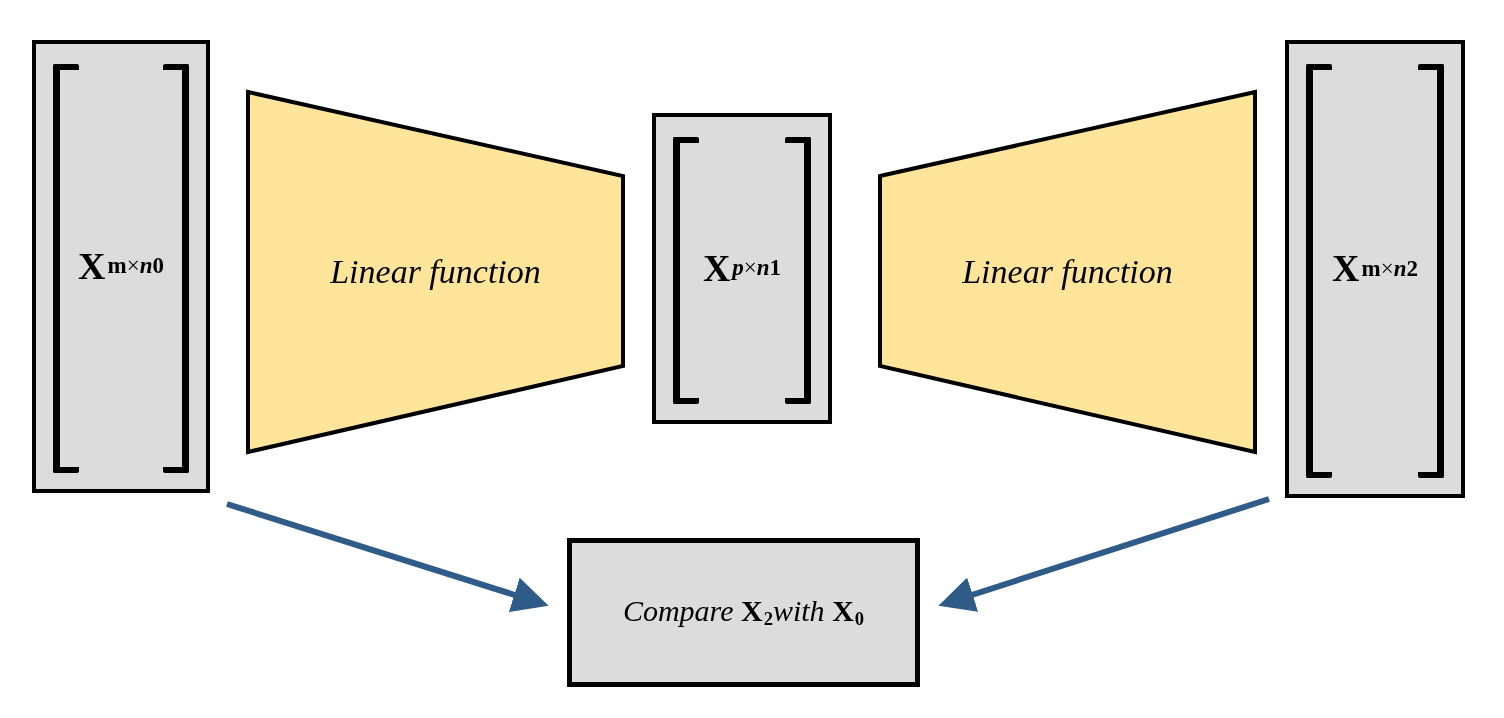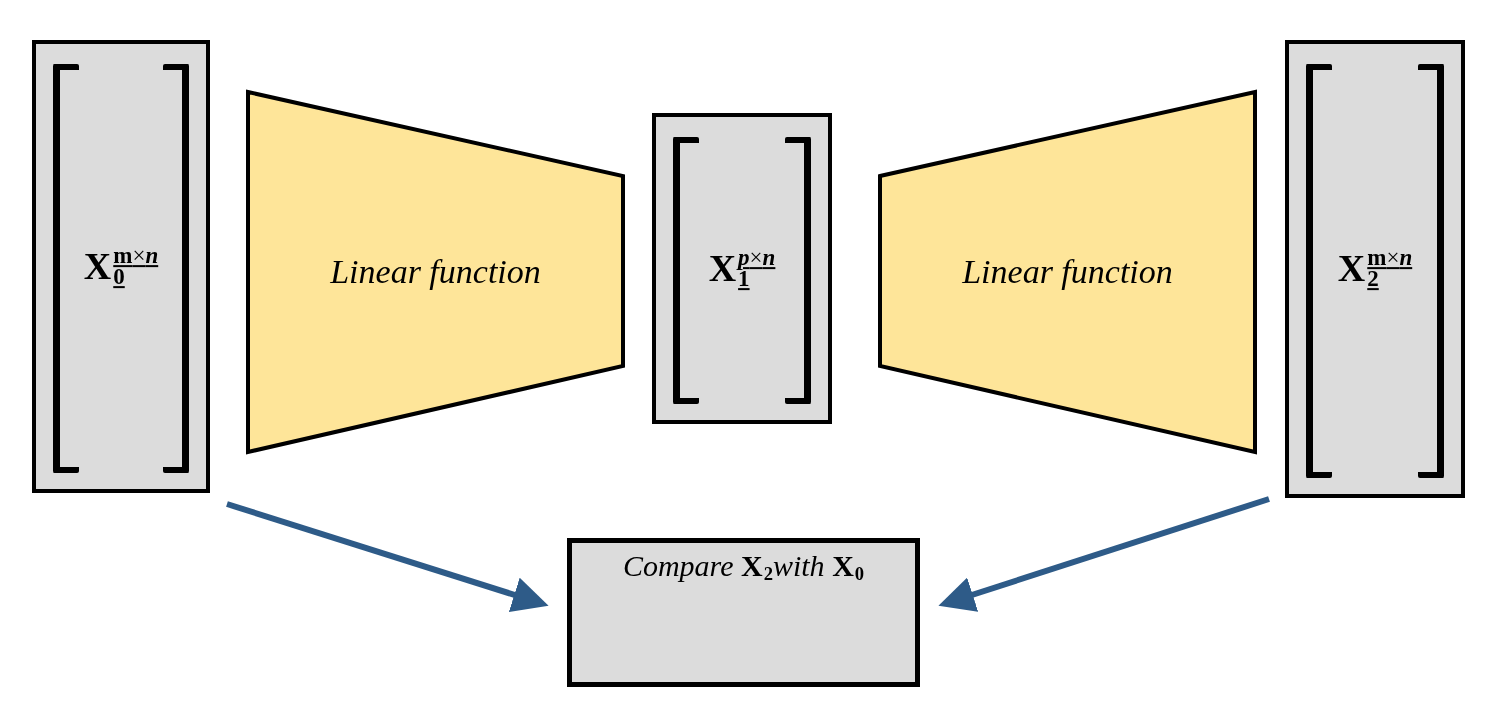--- a/index.html
+++ b/index.html
@@ -11,33 +11,33 @@
   svg polygon{stroke:#000;stroke-width:4px;stroke-linejoin:miter;}
   svg line{stroke-width:6px;stroke-linecap:butt;}
 
   .matrix-box{position:absolute;background:#dcdcdc;border:4px solid #000;box-sizing:border-box;}
   .bracket{position:absolute;top:20px;bottom:16px;width:26px;box-sizing:border-box;}
   .bracket.left{left:17px;border-left:7px solid #000;border-top:6px solid #000;border-bottom:6px solid #000;border-radius:2px;}
   .bracket.right{right:17px;border-right:7px solid #000;border-top:6px solid #000;border-bottom:6px solid #000;border-radius:2px;}
 
   .mlabel{position:absolute;top:50%;left:50%;transform:translate(-50%,-52%);display:flex;align-items:center;font-weight:700;white-space:nowrap;}
   .mbase{font-size:38px;}
-  .mscripts{display:flex;flex-direction:column;margin-left:2px;font-size:23px;line-height:21px;font-weight:700;text-decoration:underline;}
+  .mscripts{display:flex;flex-direction:row;margin-left:2px;font-size:23px;line-height:21px;font-weight:700;}
   .it{font-style:italic;}
   .times{font-weight:400;}
 
   .trap-text{position:absolute;display:flex;flex-direction:row;align-items:center;justify-content:center;text-align:left;white-space:nowrap;gap:38px;}
   .trap-title{font-style:italic;font-size:34px;}
   .trap-eq{font-weight:700;font-size:32px;margin-top:5px;}
   .sb{font-size:0.62em;position:relative;top:0.22em;margin-left:1px;}
 
   .loss-box{
     position:absolute;left:567px;top:538px;width:353px;height:149px;
     background:#dcdcdc;border:5px solid #000;box-sizing:border-box;
-    display:flex;flex-direction:row;justify-content:center;
+    display:flex;flex-direction:column;justify-content:center;
     text-align:center;font-size:30px;line-height:45px;white-space:nowrap;
   }
   .red{color:#ff0000;}
   b{font-weight:700;}
   i{font-style:italic;}
 </style>
 </head>
 <body>
 
 <div id="stage">

